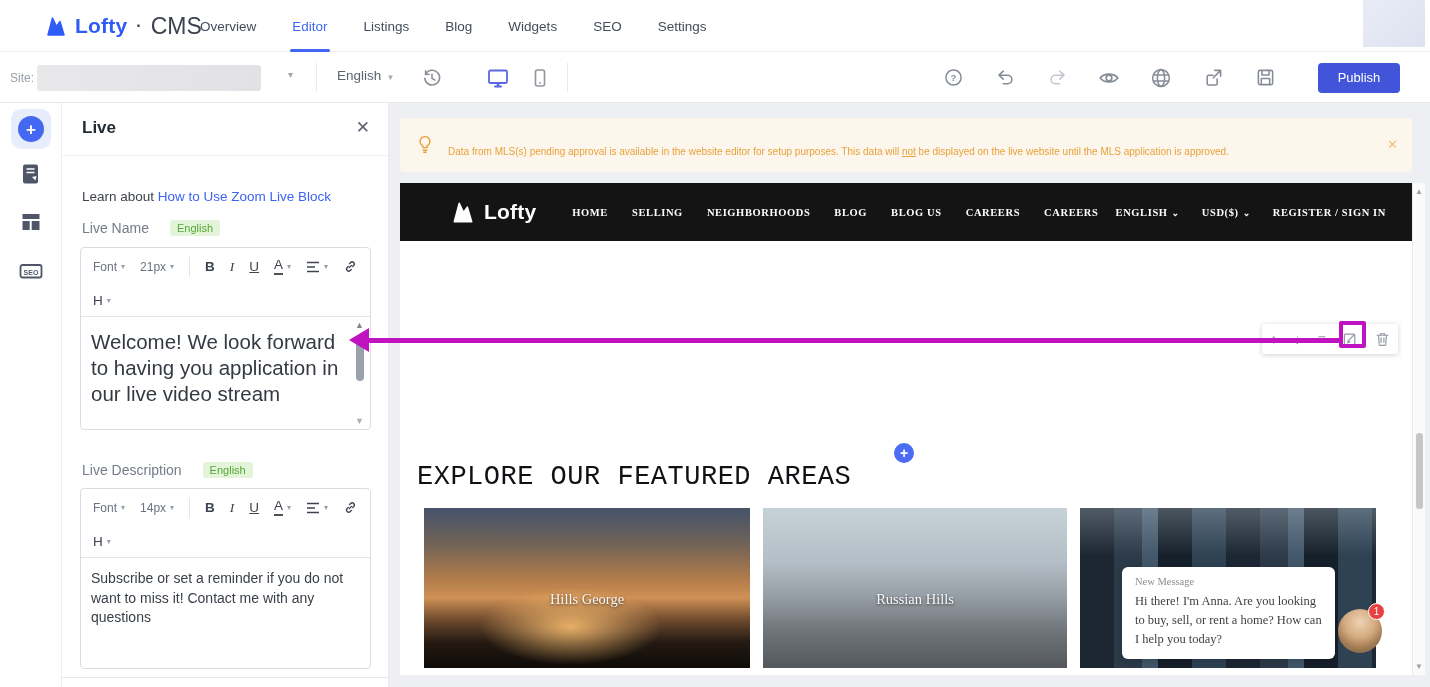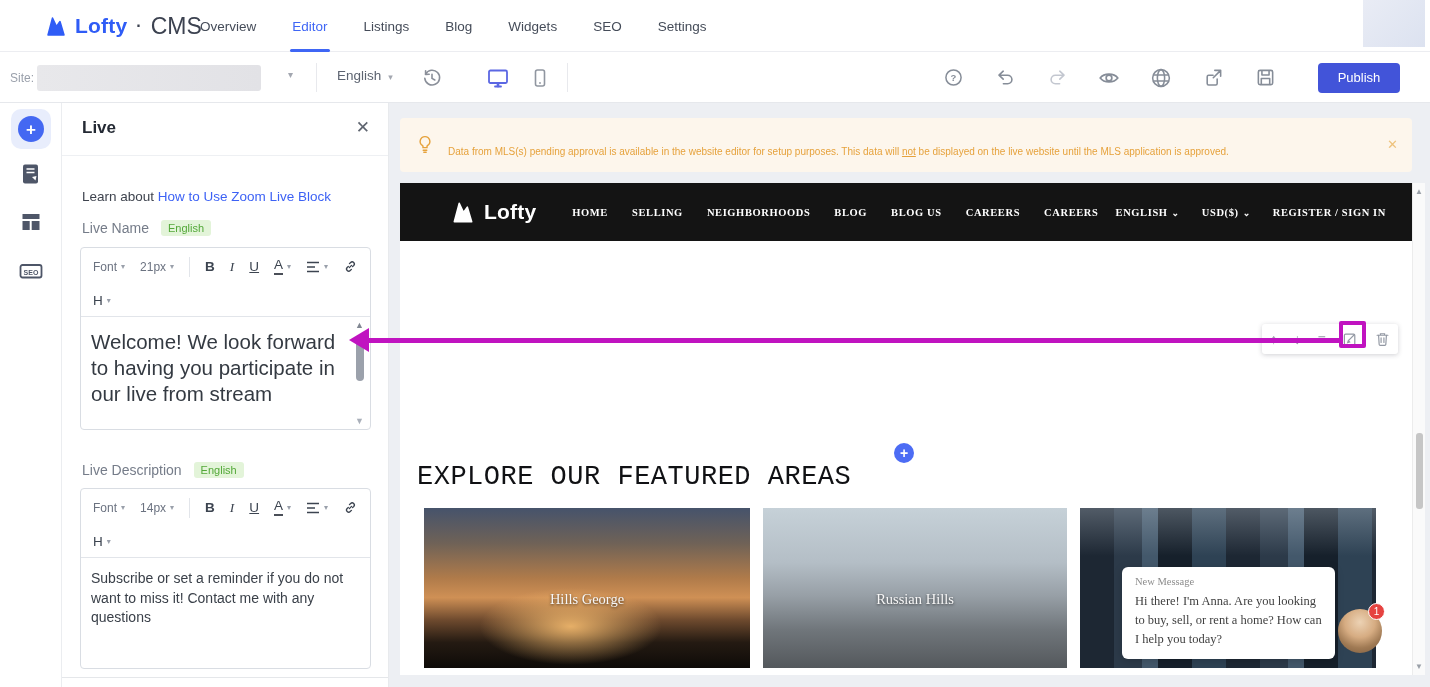--- a/index.html
+++ b/index.html
@@ -46,21 +46,21 @@
   .rail-ic { position:absolute; left:20px; width:22px; height:22px; cursor:pointer; }
 
   
   .panel { position:absolute; top:103px; left:62px; width:327px; bottom:0; background:#fff;
            border-right:1px solid #e8eaed; z-index:14; }
   .panel-head { position:absolute; top:0; left:0; right:0; height:53px; border-bottom:1px solid #eef0f3; }
   .panel-title { position:absolute; left:20px; top:15px; font-size:17px; font-weight:700; color:#242a34; }
   .panel-close { position:absolute; right:18px; top:14px; font-size:17px; color:#5f6570; cursor:pointer; }
   .learn { position:absolute; left:20px; top:86px; font-size:13.5px; color:#3e434e; }
   .learn a { color:#3d62f5; text-decoration:none; cursor:pointer; }
-  .field-label { position:absolute; left:20px; font-size:14px; color:#757c89; display:flex; align-items:center; gap:12px; }
+  .field-label { position:absolute; left:20px; font-size:14px; color:#757c89; display:flex; align-items:center; gap:21px; }
   .badge { font-size:11px; color:#53a838; background:#e3f4d9; border-radius:3px; padding:2px 7px; }
   .editor { position:absolute; left:18px; width:291px; border:1px solid #d9dde3; border-radius:4px; background:#fff; }
   .ed-row1 { height:37px; display:flex; align-items:center; padding:0 12px; gap:15px; }
   .ed-row2 { height:32px; display:flex; align-items:center; padding:0 12px; border-bottom:1px solid #e2e5ea; }
   .ed-btn { font-size:12px; color:#6b7280; display:flex; align-items:center; gap:4px; cursor:pointer; white-space:nowrap; }
   .ed-btn .caret { font-size:8px; color:#9aa0ab; }
   .ed-vdiv { width:1px; height:20px; background:#e2e5ea; }
   .g { font-size:13.5px; color:#3c4450; cursor:pointer; }
   .g.b { font-weight:700; }
   .g.i { font-family:"Liberation Serif", serif; font-style:italic; }
@@ -317,21 +317,21 @@
             <path d="M12.8 10.2 L14.4 8.6 a2.9 2.9 0 0 0 -4.1 -4.1 L8.7 6.1"></path>
         </svg>
       </div>
       <div class="ed-row2">
         <span class="ed-btn">
             <span class="g">H</span>
             <span class="caret">▾</span>
           </span>
       </div>
       <div class="ed-content" style="height:112px">
-        <div class="ed-text1">Welcome! We look forward to having you participate in our live from stream</div>
+        <div class="ed-text1">Welcome! We look forward to having you application in our live video stream</div>
         <div class="ed-scroll">
           <span class="up">▲</span>
           <span class="thumb"></span>
           <span class="dn">▼</span>
         </div>
       </div>
     </div>
 
     <div class="field-label" style="top:359px">
       <span>Live Description</span>

